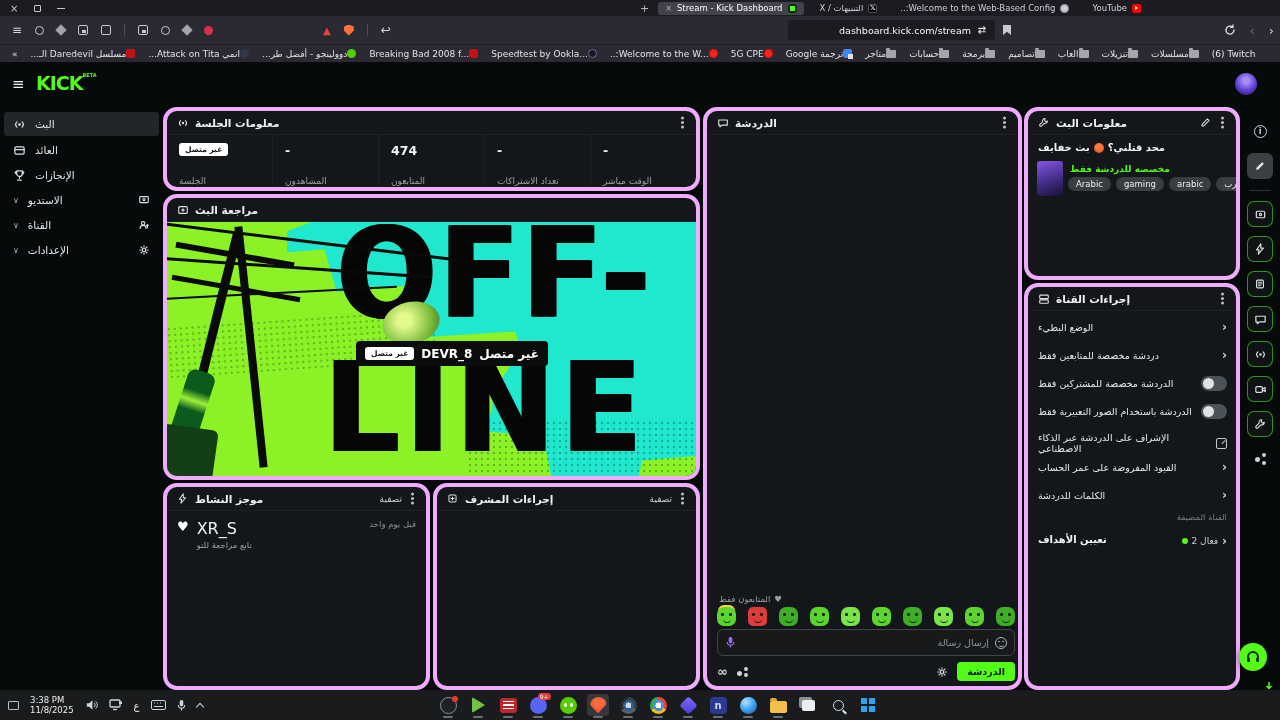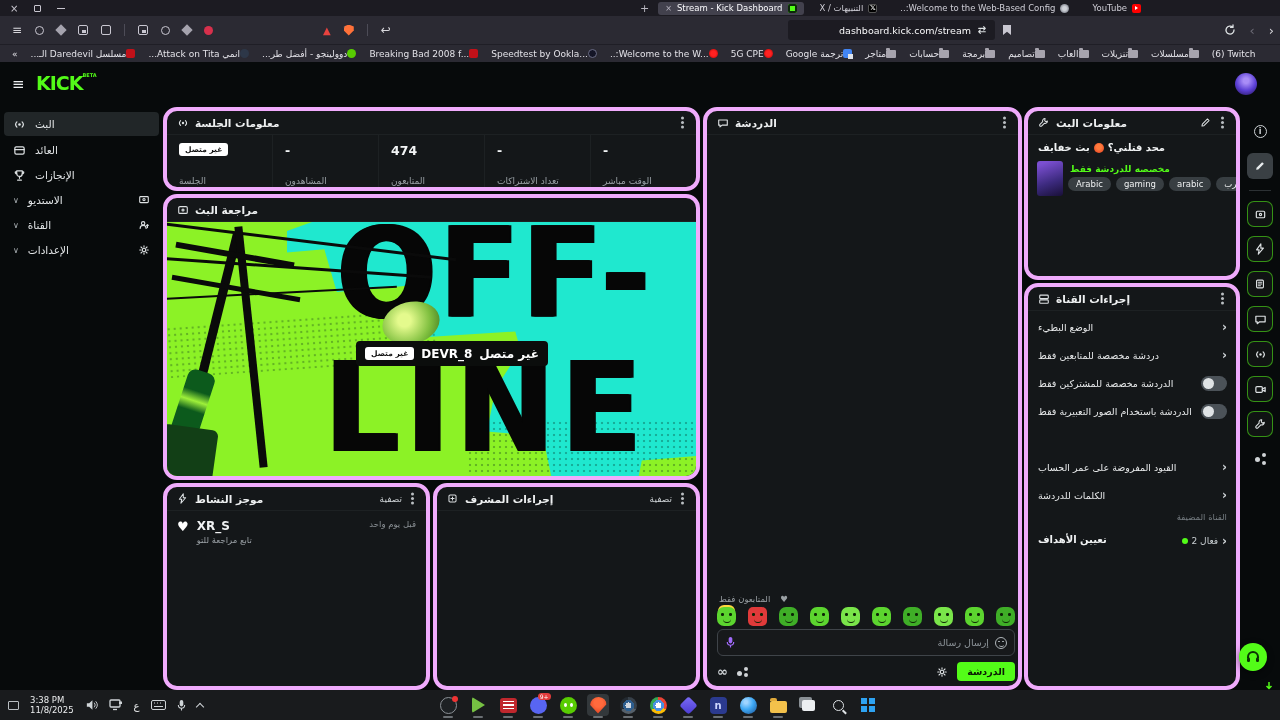--- a/index.html
+++ b/index.html
@@ -93,26 +93,26 @@
   .wire{position:absolute;background:#0a0a0a}
   .bottle{position:absolute;left:12px;top:148px;width:28px;height:68px;background:linear-gradient(#0c5a1c 30%,#9ef03a 45%,#0c5a1c 60%);border-radius:8px;transform:rotate(18deg)}
   .bulb{position:absolute;left:215px;top:80px;width:58px;height:42px;border-radius:50%;background:radial-gradient(circle at 40% 40%,#e4fa8d 15%,#7fbf3f 60%,#39701d);transform:rotate(-14deg)}
   .barrel{position:absolute;left:-8px;top:205px;width:56px;height:58px;background:#123f16;border-radius:6px;transform:rotate(8deg)}
   .ovl{position:absolute;left:189px;top:119px;height:25px;background:#0b0d0c;border-radius:4px;display:flex;align-items:center;gap:7px;padding:0 9px}
   .ovl .nm{font-size:12px;font-weight:bold;color:#fff;white-space:nowrap}
 
   
   .actitem{position:absolute;left:10px;right:10px;top:32px;display:flex;gap:8px}
   .heart{color:#fff;font-size:13px}
-  .au{font-size:12px;font-weight:bold;color:#f0f2f3}
+  .au{font-size:16px;font-weight:normal;color:#f0f2f3}
   .aa{font-size:8.5px;color:#9aa0a5;margin-top:2px}
   .at{margin-left:auto;font-size:8.5px;color:#8a9095}
 
   
-  .chatnote{position:absolute;left:12px;top:483px;font-size:8.5px;color:#9aa0a4;display:flex;gap:10px;align-items:center}
+  .chatnote{position:absolute;left:12px;top:483px;font-size:8.5px;color:#9aa0a4;display:flex;gap:4px;align-items:center}
   .emorow{position:absolute;left:10px;top:496px;width:298px;display:flex;justify-content:space-between}
   .emote{width:19px;height:19px;border-radius:7px;background:#5cd52f;position:relative}
   .emote::before{content:"";position:absolute;left:4px;top:6px;width:2.6px;height:2.6px;border-radius:50%;background:#0d2405;box-shadow:8px 0 0 #0d2405}
   .emote::after{content:"";position:absolute;left:5.5px;top:10px;width:8px;height:4.5px;border-bottom:1.6px solid #0d2405;border-radius:0 0 8px 8px}
   .emote.red{background:#e03a3a;border-radius:5px}
   .emote.halo{box-shadow:0 -3px 0 -1px #ffd83d}
   .emote.dk{background:#3fae27}
   .emote.lt{background:#7ae54a}
   .composer{position:absolute;left:10px;top:518px;width:298px;height:27px;border:1px solid #3f4449;border-radius:6px;background:#17191b;display:flex;align-items:center;padding:0 7px;gap:6px}
   .chat-input{flex:1;background:transparent;border:none;outline:none;color:#dfe3e5;font-size:9.5px;font-family:"DejaVu Sans",sans-serif}
@@ -611,20 +611,24 @@
           <span class="rchev">›</span>
         </div>
       <div class="carow" style="top:89px">
           <span class="lbl">الدردشة مخصصة للمشتركين فقط</span>
           <span class="toggle"></span>
         </div>
       <div class="carow" style="top:117px">
           <span class="lbl">الدردشة باستخدام الصور التعبيرية فقط</span>
           <span class="toggle"></span>
         </div>
+      <div class="carow" style="top:145px">
+          <span class="lbl">الإشراف على الدردشة عبر الذكاء الاصطناعي</span>
+          <span class="aiic"></span>
+        </div>
       <div class="carow" style="top:173px">
           <span class="lbl">القيود المفروضة على عمر الحساب</span>
           <span class="rchev">›</span>
         </div>
       <div class="carow" style="top:201px">
           <span class="lbl">الكلمات للدردشة</span>
           <span class="rchev">›</span>
         </div>
       <div class="sect" style="top:225px">القناة المضيفة</div>
       <div class="goalrow" style="top:247px">

